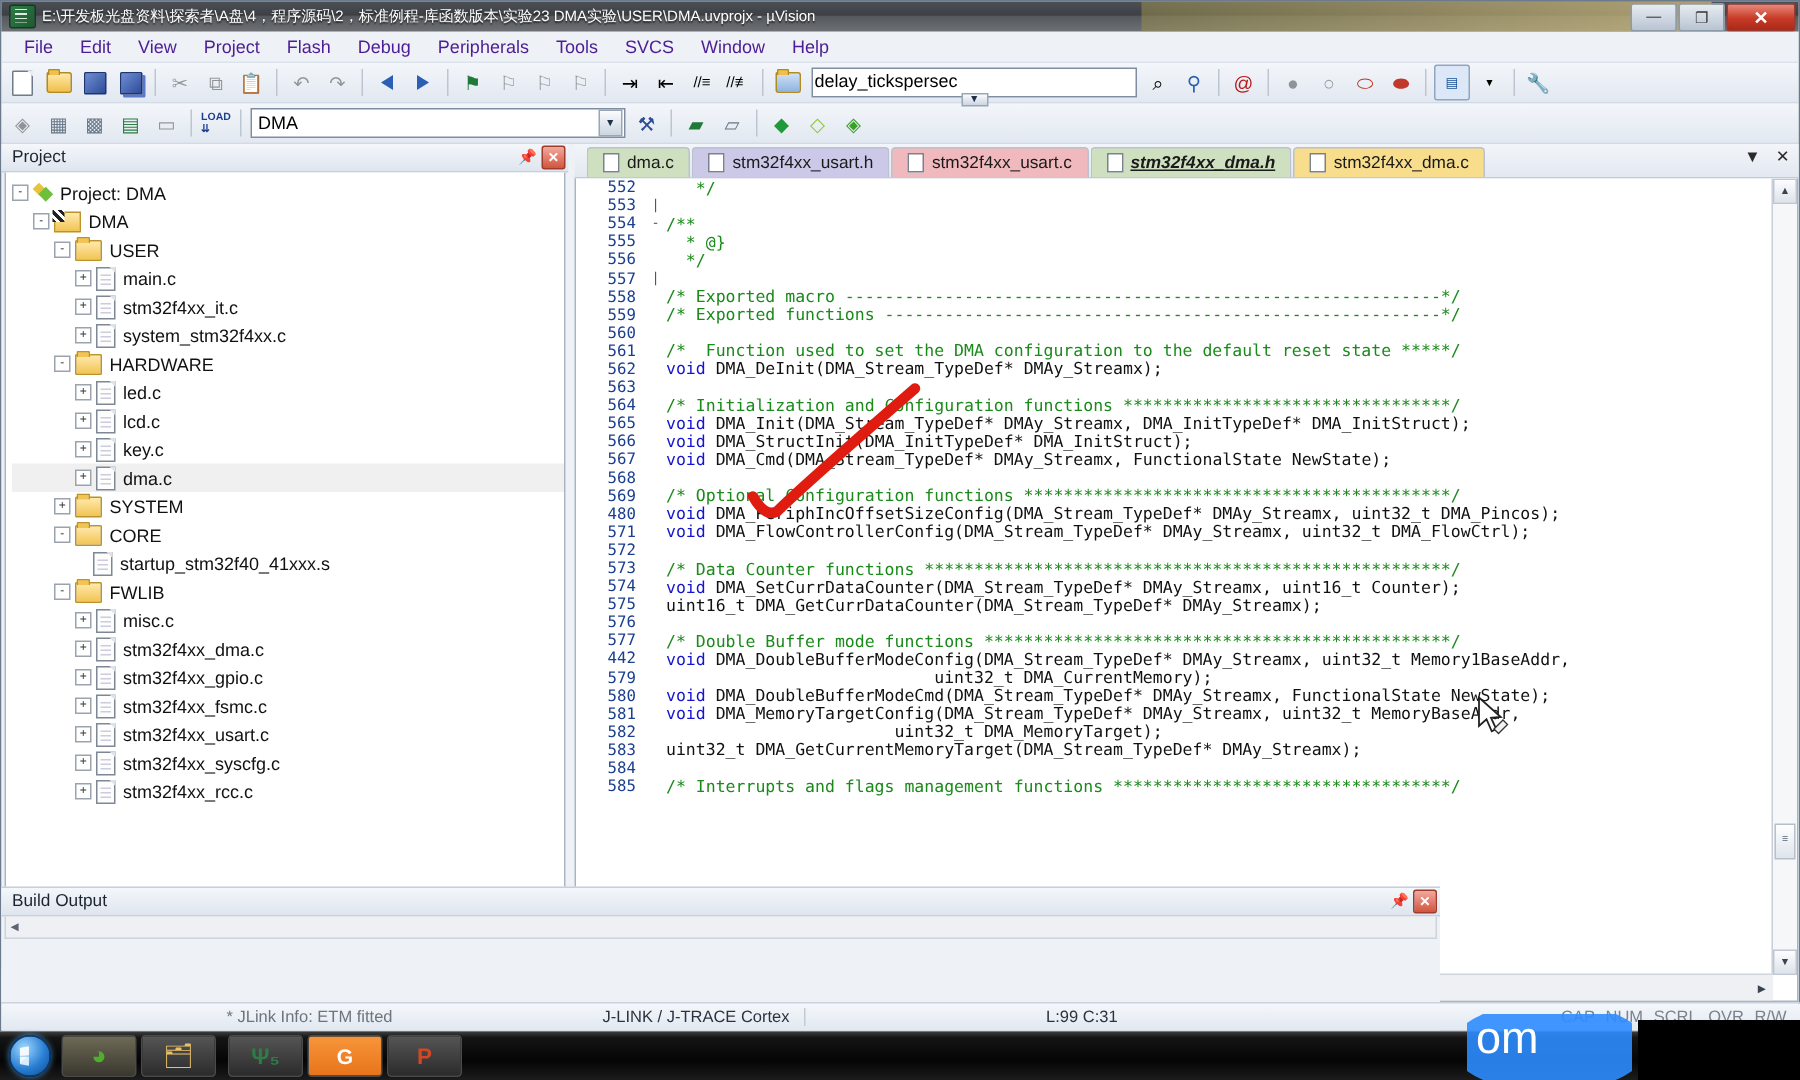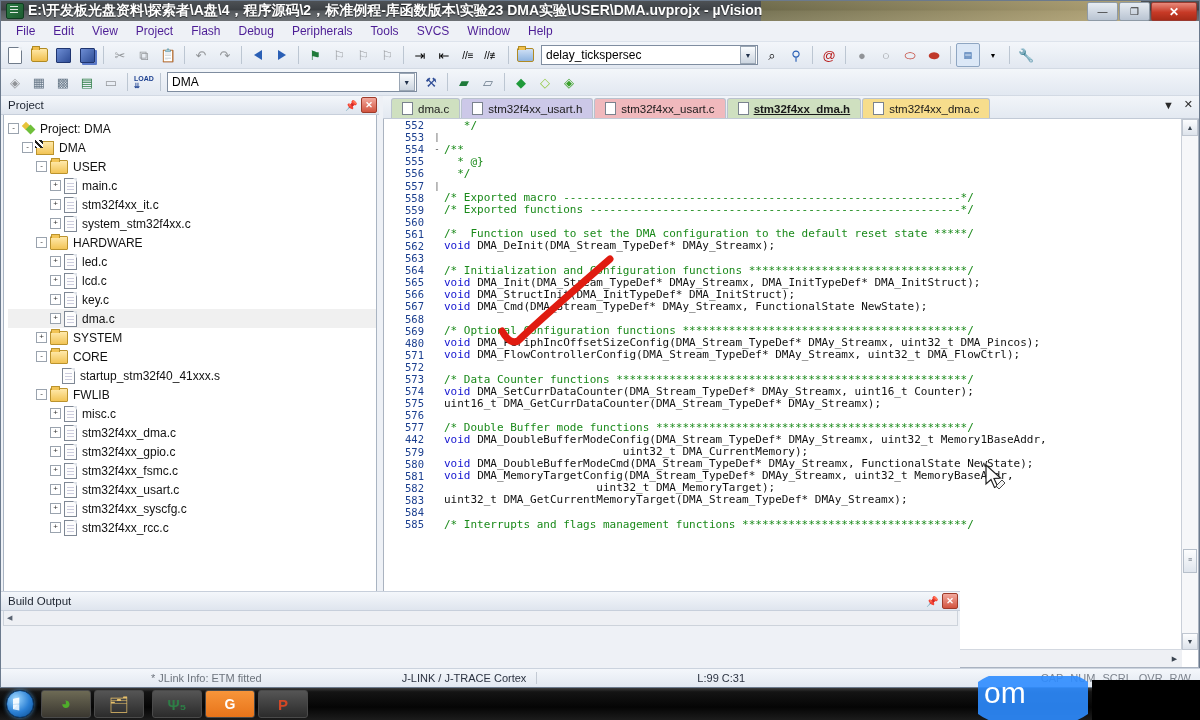--- a/index.html
+++ b/index.html
@@ -27,22 +27,22 @@
     background:linear-gradient(to bottom,#4d5155 0%,#3c4044 45%,#55595d 50%,#6d7175 100%);
     display:flex;align-items:center;overflow:hidden;
   }
   .titlebar .tint{position:absolute;left:760px;top:0;width:380px;height:20px;
       background:linear-gradient(to right,rgba(150,140,80,.55),rgba(210,190,130,.75));}
   .tb-ico{width:16px;height:14px;margin:0 4px 0 5px;flex:none;position:relative;z-index:2;
       background:linear-gradient(135deg,#2e7d46,#1d5a30);border:1px solid #14insert;border-radius:2px;}
   .tb-ico{border:1px solid #0f3d20;}
   .tb-ico:after{content:"";position:absolute;left:3px;top:2px;width:8px;height:9px;
       background:repeating-linear-gradient(to bottom,#fff 0 1px,transparent 1px 3px);opacity:.85;}
-  .tb-title{color:#ffffff;font-size:14px;white-space:nowrap;position:relative;z-index:2;
-      text-shadow:0 1px 1px rgba(0,0,0,.6);overflow:hidden;font-weight:bold;}
+  .tb-title{color:#ffffff;font-size:10px;white-space:nowrap;position:relative;z-index:2;
+      text-shadow:0 1px 1px rgba(0,0,0,.6);overflow:hidden;}
   .tb-buttons{position:absolute;right:2px;top:1px;display:flex;z-index:3;}
   .tb-btn{width:29px;height:17px;margin-left:1px;border:1px solid #8e9aa6;border-radius:2px;
       background:linear-gradient(to bottom,#e7ecf2,#b9c4d2);
       display:flex;align-items:center;justify-content:center;color:#333;font-size:10px;}
   .tb-btn.close{width:44px;border-color:#9a3a30;
       background:linear-gradient(to bottom,#e98a7c,#c73a26 55%,#a82b18);color:#fff;font-size:12px;font-weight:bold;}
 
   
   .menubar{height:20px;background:#eef1f6;display:flex;align-items:center;padding-left:6px;
       border-bottom:1px solid #dde3ec;}
@@ -289,21 +289,21 @@
       <div class="tbtn">
           <span style="font-size:10px">//≡</span>
         </div>
       <div class="tbtn">
           <span style="font-size:10px">//≢</span>
         </div>
       <div class="sep"></div>
       <div class="tbtn">
           <div class="fold" style="background:linear-gradient(to bottom,#cfe0f5,#8fb4e0)"></div>
         </div>
-      <div class="combo" style="width:215px;margin-left:4px;">
+      <div class="combo" style="width:215px;margin-left:4px;flex-direction:column;">
         <input readonly="" value="delay_tickspersec" style="">
         <div class="arrow">▼</div>
       </div>
       <div class="tbtn">
           <span class="g">⌕</span>
         </div>
       <div class="tbtn">
           <span class="g" style="color:#2a5fb5">⚲</span>
         </div>
       <div class="sep"></div>
@@ -589,21 +589,21 @@
               <span>dma.c</span>
             </div>
             <div class="etab" style="background: rgb(204, 200, 232);">
               <span class="tdoc"></span>
               <span>stm32f4xx_usart.h</span>
             </div>
             <div class="etab" style="background: rgb(240, 185, 189);">
               <span class="tdoc"></span>
               <span>stm32f4xx_usart.c</span>
             </div>
-            <div class="etab active" style="background: rgb(207, 224, 192);">
+            <div class="etab active" style="background: rgb(207, 224, 192); font-style: italic;">
               <span class="tdoc"></span>
               <span>stm32f4xx_dma.h</span>
             </div>
             <div class="etab" style="background: rgb(247, 221, 140);">
               <span class="tdoc"></span>
               <span>stm32f4xx_dma.c</span>
             </div>
             <div class="ctrls">
             <span>▼</span>
             <span>✕</span>

